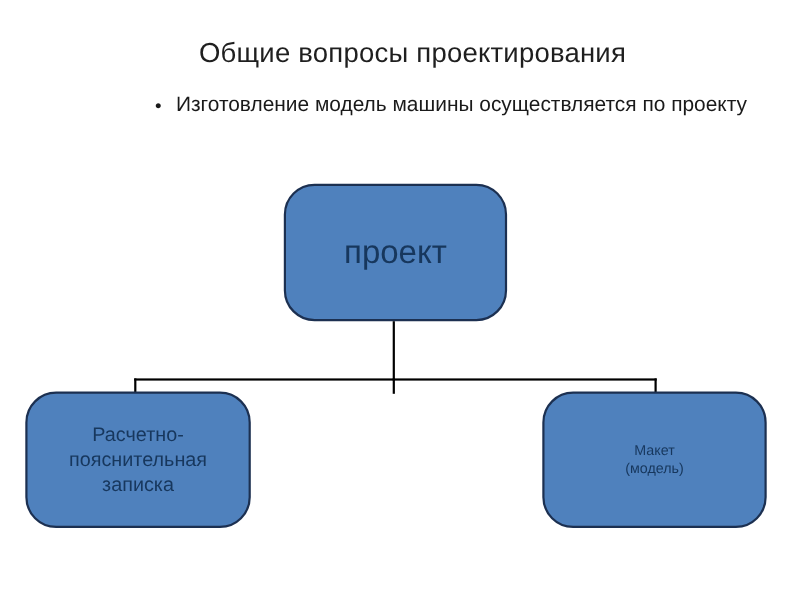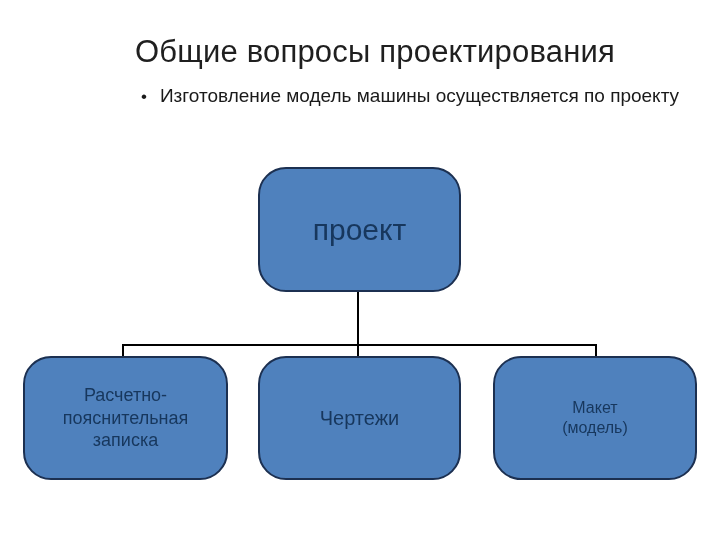--- a/index.html
+++ b/index.html
@@ -24,21 +24,21 @@
     background: var(--background);
     overflow: hidden;
   }
   .title {
     position: absolute;
     top: 34px;
     left: 0;
     width: 720px;
     padding-left: 30px;
     text-align: center;
-    font-size: 31px;
+    font-size: 25px;
     font-weight: 400;
     color: var(--title-text);
     letter-spacing: 0.2px;
     white-space: nowrap;
   }
   .bullet-line {
     position: absolute;
     top: 85px;
     left: 141px;
     display: flex;
@@ -61,21 +61,21 @@
     background: var(--node-fill);
     border: 2px solid var(--node-border);
     border-radius: 28px;
     color: var(--node-text);
     white-space: pre-line;
     line-height: 1.25;
   }
   .node-root   { left: 258px; top: 167px; width: 203px; height: 125px; font-size: 30px; }
   .node-left   { left: 23px;  top: 356px; width: 205px; height: 124px; font-size: 18px; }
   .node-center { left: 258px; top: 356px; width: 203px; height: 124px; font-size: 20px; }
-  .node-right  { left: 493px; top: 356px; width: 204px; height: 124px; font-size: 16px; }
+  .node-right  { left: 493px; top: 356px; width: 204px; height: 124px; font-size: 13px; }
   .connector { position: absolute; background: var(--connector); }
   .stem        { left: 357px; top: 292px; width: 2px;   height: 54px; }
   .crossbar    { left: 122px; top: 344px; width: 475px; height: 2px;  }
   .drop-left   { left: 122px; top: 344px; width: 2px;   height: 14px; }
   .drop-center { left: 357px; top: 344px; width: 2px;   height: 14px; }
   .drop-right  { left: 595px; top: 344px; width: 2px;   height: 14px; }
 </style>
 </head>
 <body>
 
@@ -97,22 +97,19 @@
   <div class="connector drop-left"></div>
   <div class="connector drop-center"></div>
   <div class="connector drop-right"></div>
 
   <div class="node node-left">
     <span>Расчетно-
 пояснительная
 записка</span>
   </div>
 
-  <div class="node node-center">
-    <span>Чертежи</span>
-  </div>
 
   <div class="node node-right">
     <span>Макет
 (модель)</span>
   </div>
 
 </div>
 
 </body></html>

